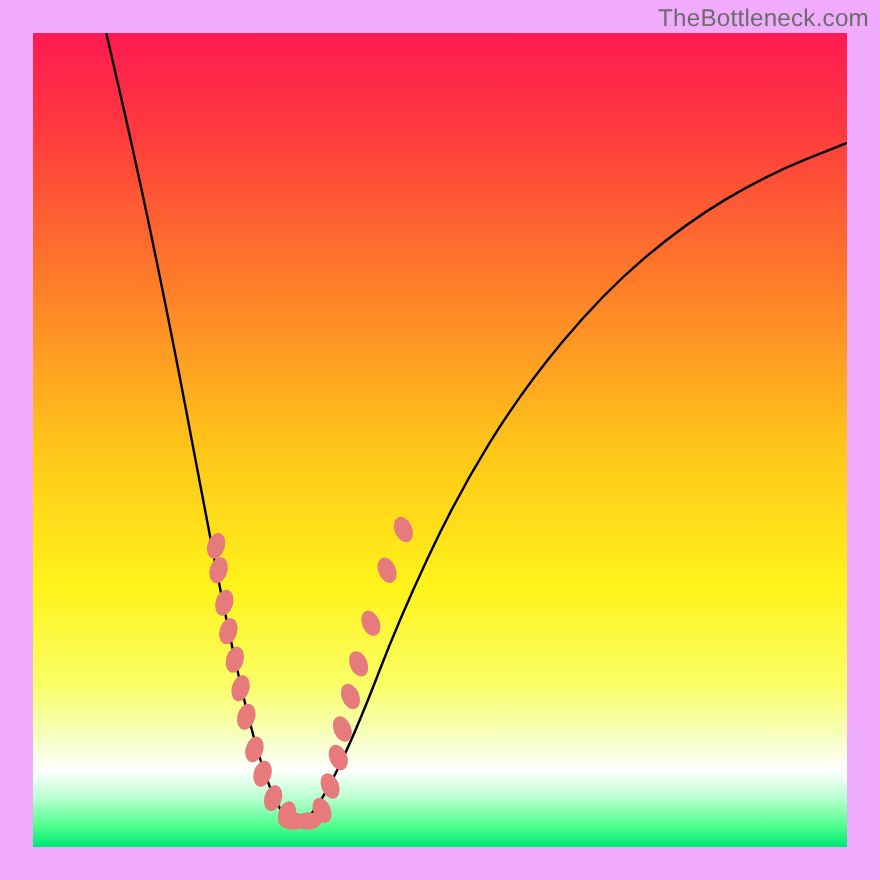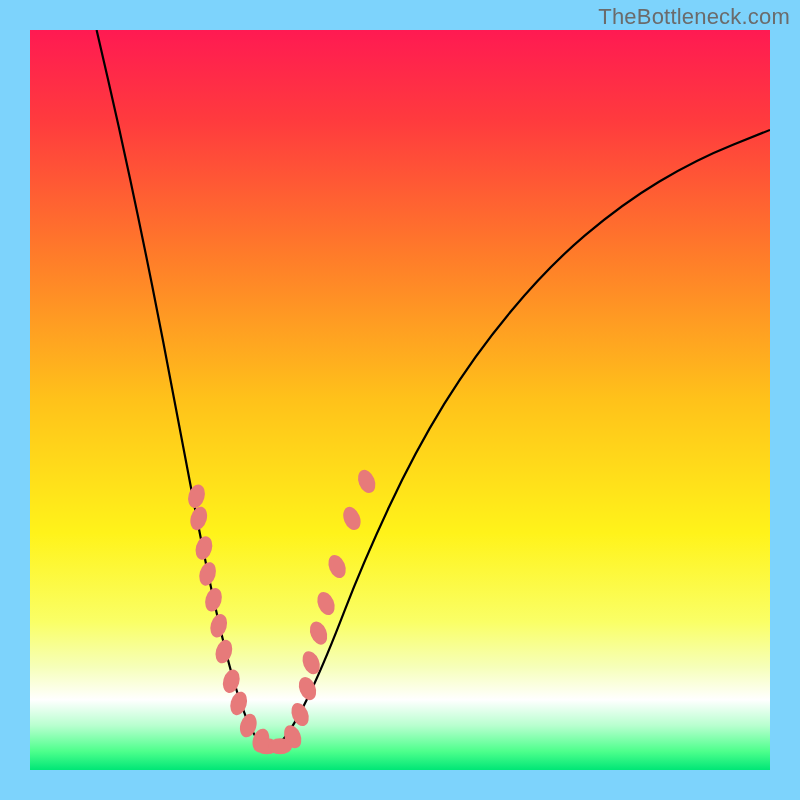--- a/index.html
+++ b/index.html
@@ -8,21 +8,21 @@
     width: 800px;
     height: 800px;
     overflow: hidden;
     background: #000;
     font-family: Arial, Helvetica, sans-serif;
   }
   .stage {
     position: relative;
     width: 800px;
     height: 800px;
-    background: #7dd3fc;
+    background: #f0abfc;
   }
   .watermark {
     position: absolute;
     top: 4px;
     right: 10px;
     color: #6b6b6b;
     font-size: 22px;
     font-weight: 500;
     letter-spacing: 0.2px;
     z-index: 5;

